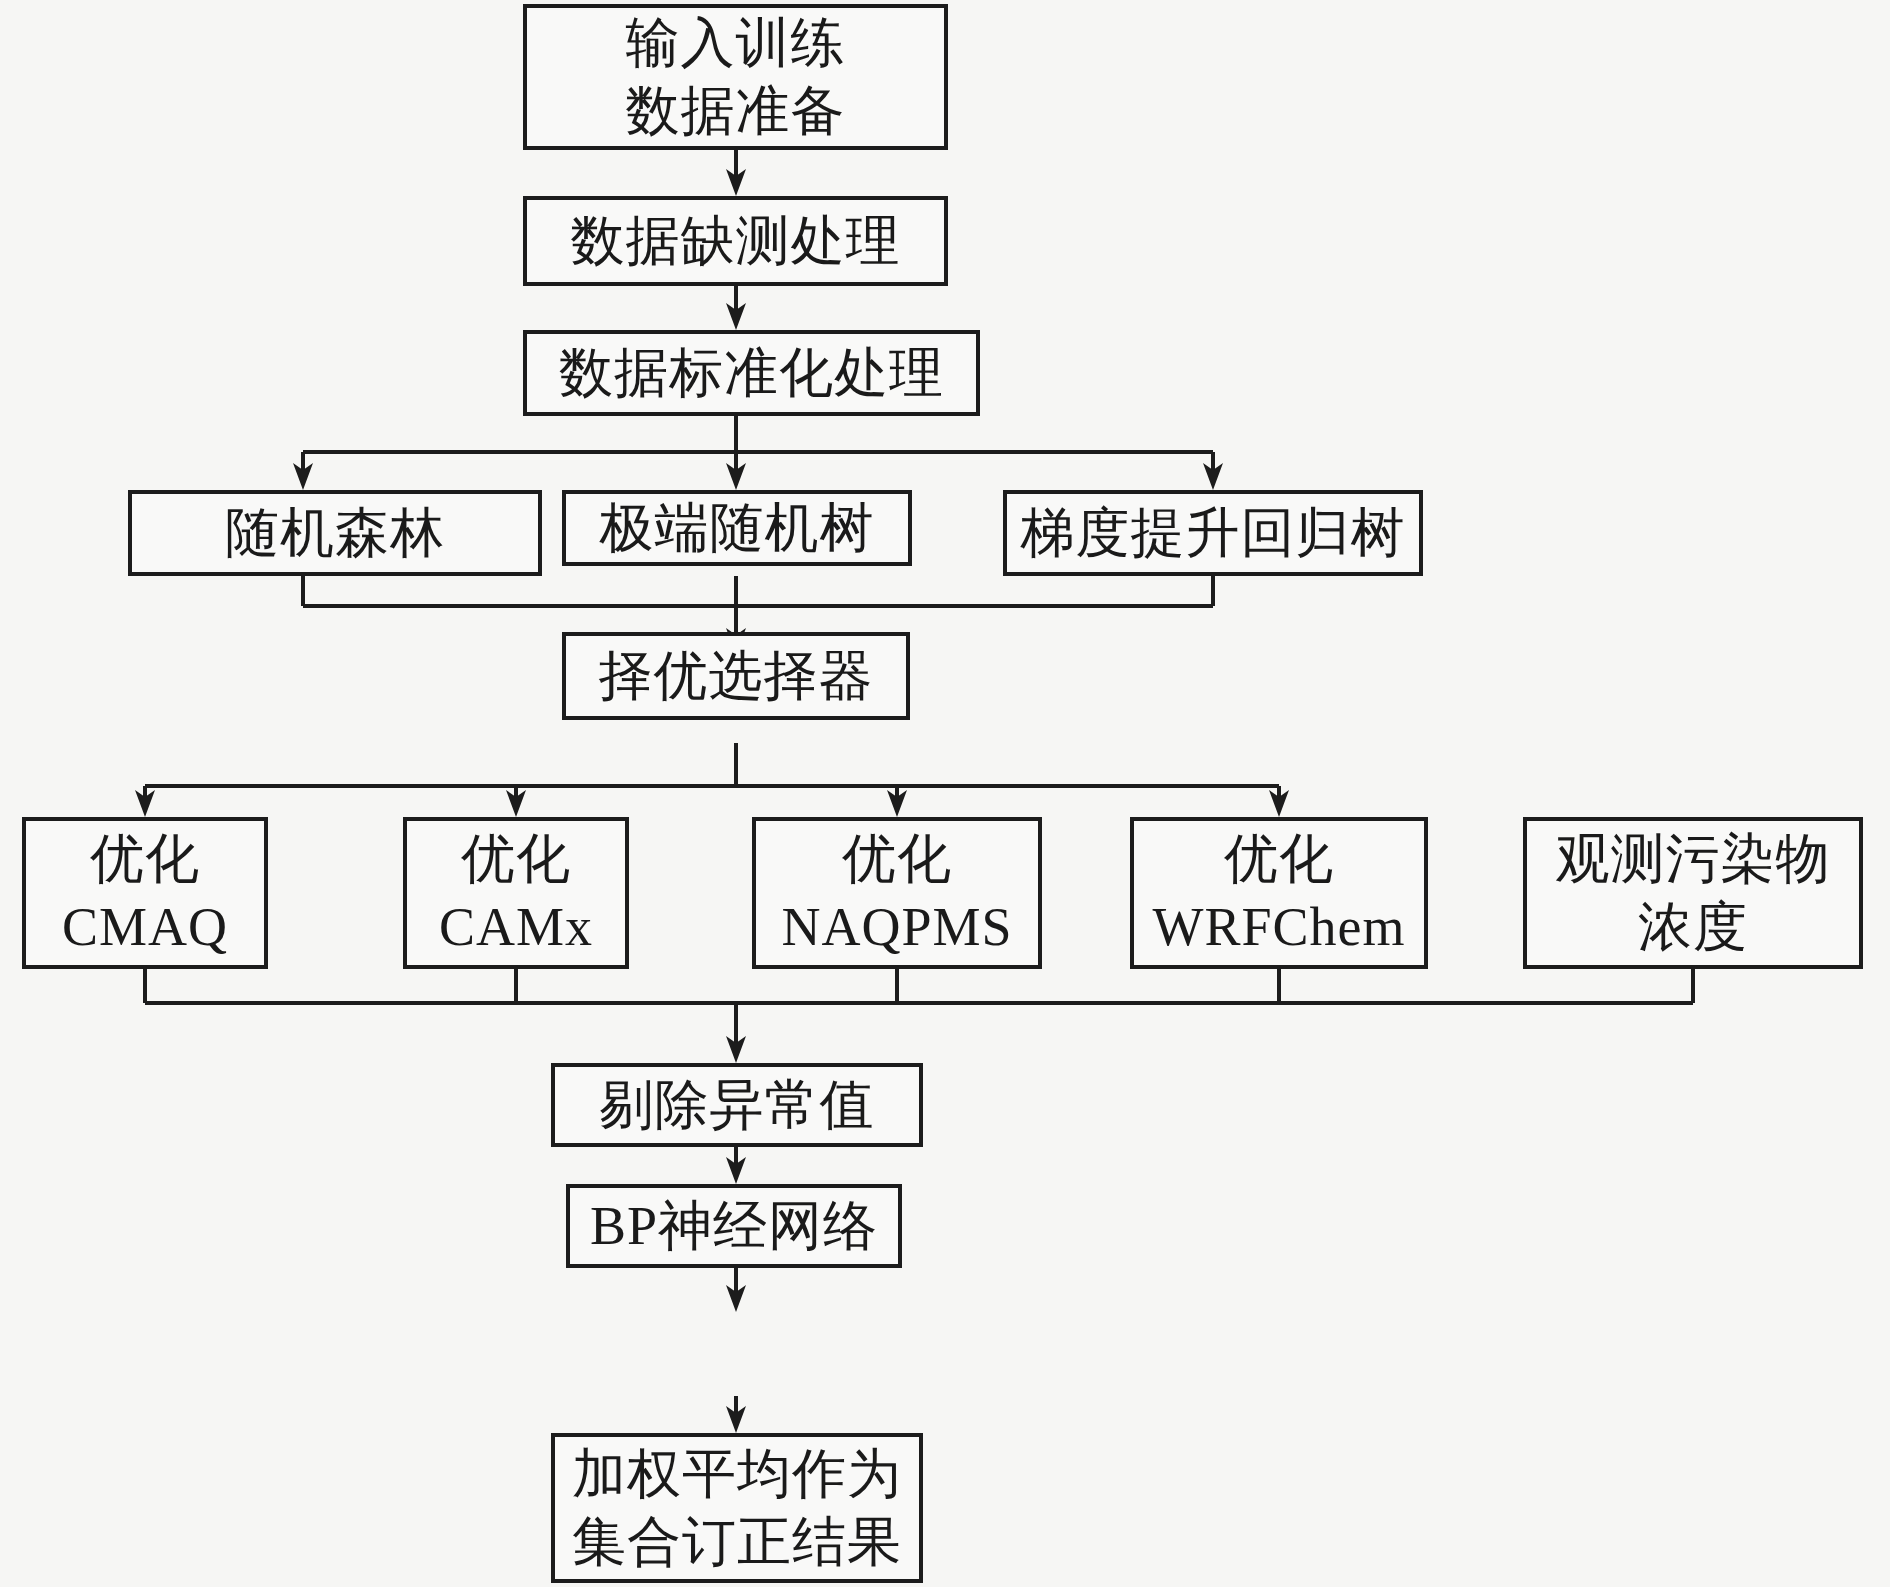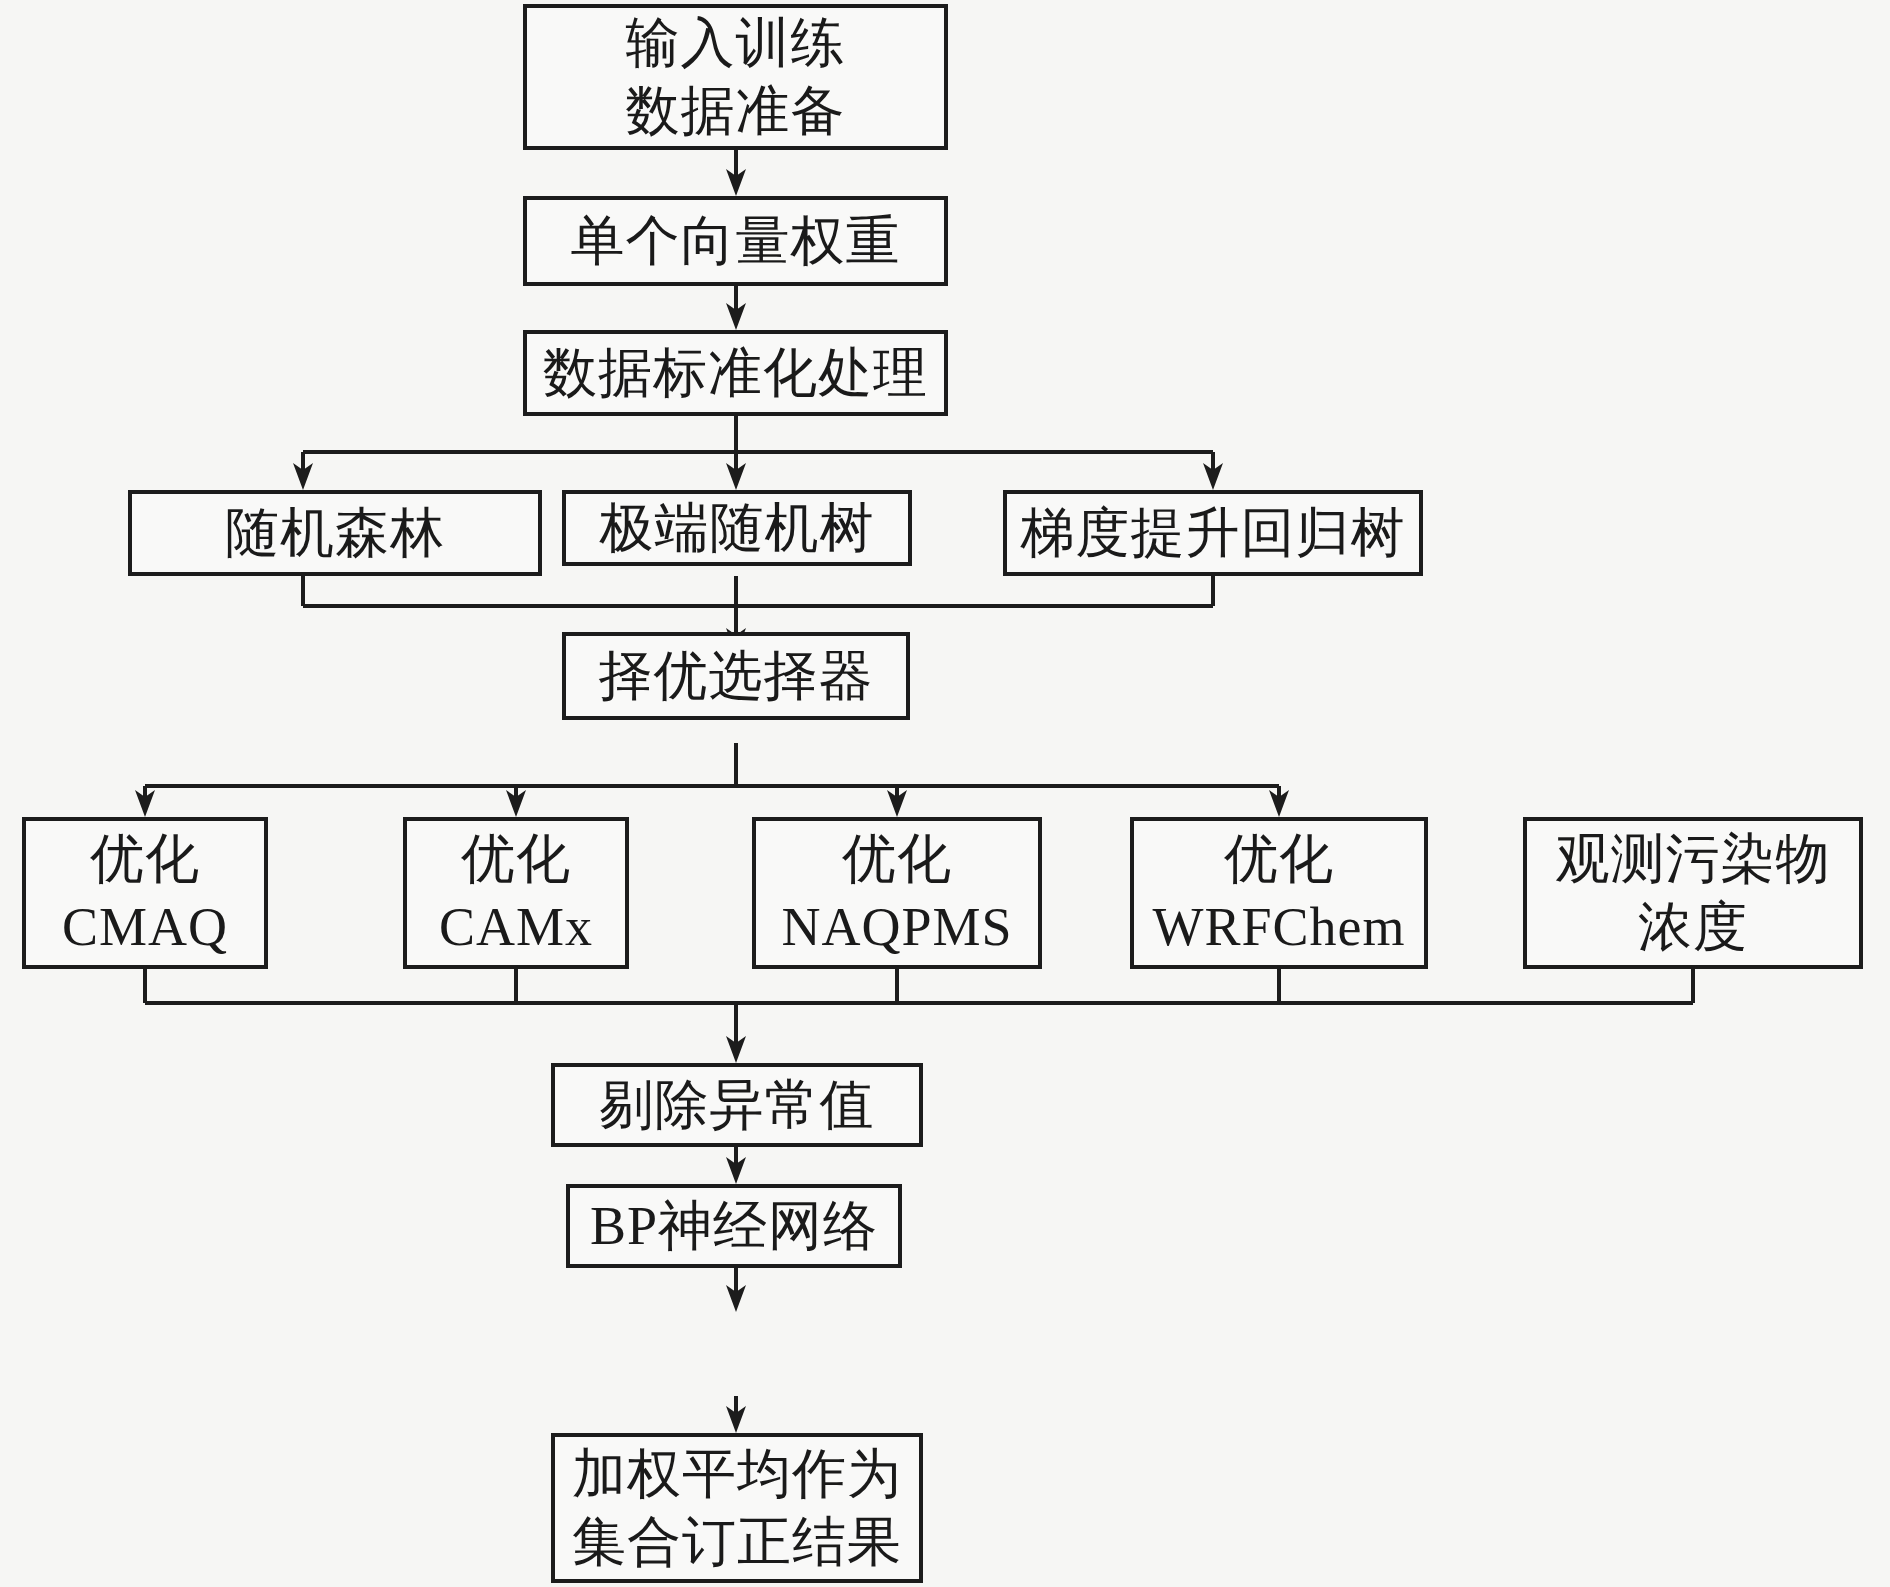--- a/index.html
+++ b/index.html
@@ -75,23 +75,23 @@
       <path class="edge" d="M736,1268 V1292"></path>
         <polygon class="head" points="736,1312 726,1285 736,1292 746,1285"></polygon>
       <path class="edge" d="M736,1396 V1413"></path>
         <polygon class="head" points="736,1433 726,1406 736,1413 746,1406"></polygon>
     </g>
   </svg>
 
   <div class="node" style="left:523px;top:4px;width:425px;height:146px">输入训练
 数据准备</div>
 
-  <div class="node" style="left:523px;top:196px;width:425px;height:90px">单个向量权重</div>
+  <div class="node" style="left:523px;top:196px;width:425px;height:90px">数据缺测处理</div>
 
-  <div class="node" style="left:523px;top:330px;width:425px;height:86px">数据标准化处理</div>
+  <div class="node" style="left:523px;top:330px;width:457px;height:86px">数据标准化处理</div>
 
   <div class="node" style="left:128px;top:490px;width:414px;height:86px">随机森林</div>
 
   <div class="node" style="left:562px;top:490px;width:350px;height:76px">极端随机树</div>
 
   <div class="node" style="left:1003px;top:490px;width:420px;height:86px">梯度提升回归树</div>
 
   <div class="node" style="left:562px;top:632px;width:348px;height:88px">择优选择器</div>
 
   <div class="node" style="left:22px;top:817px;width:246px;height:152px">优化

